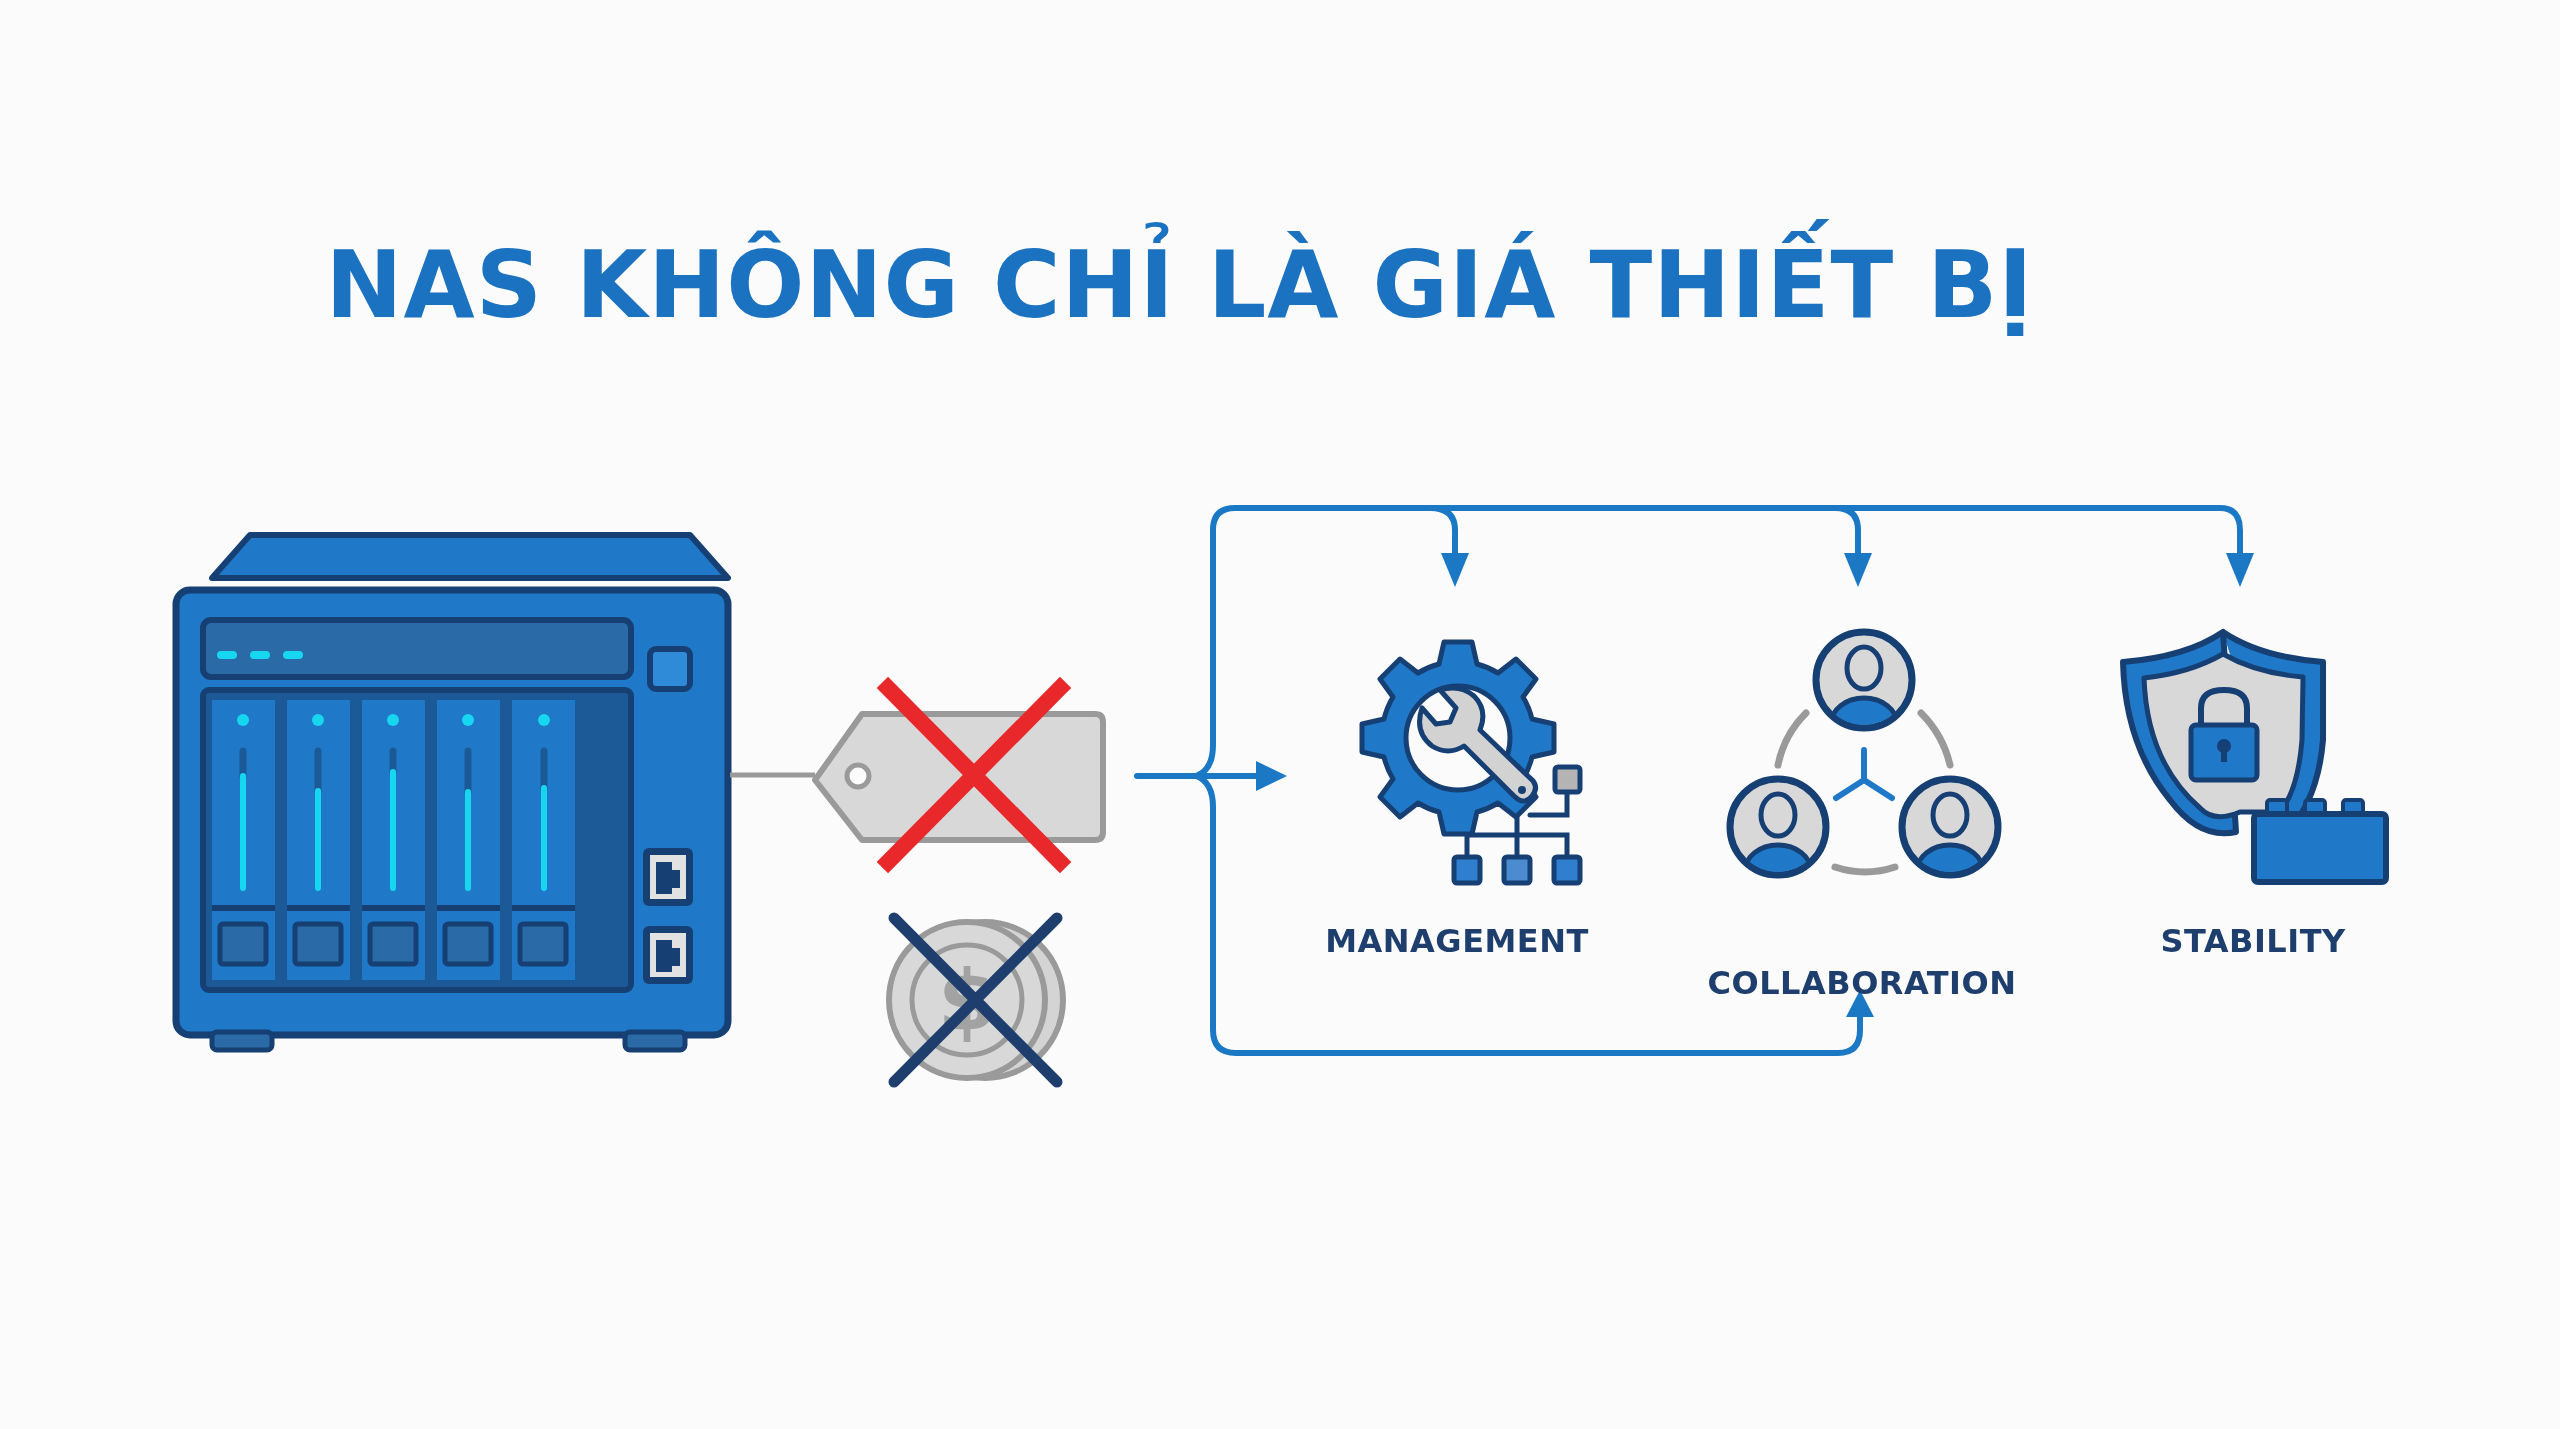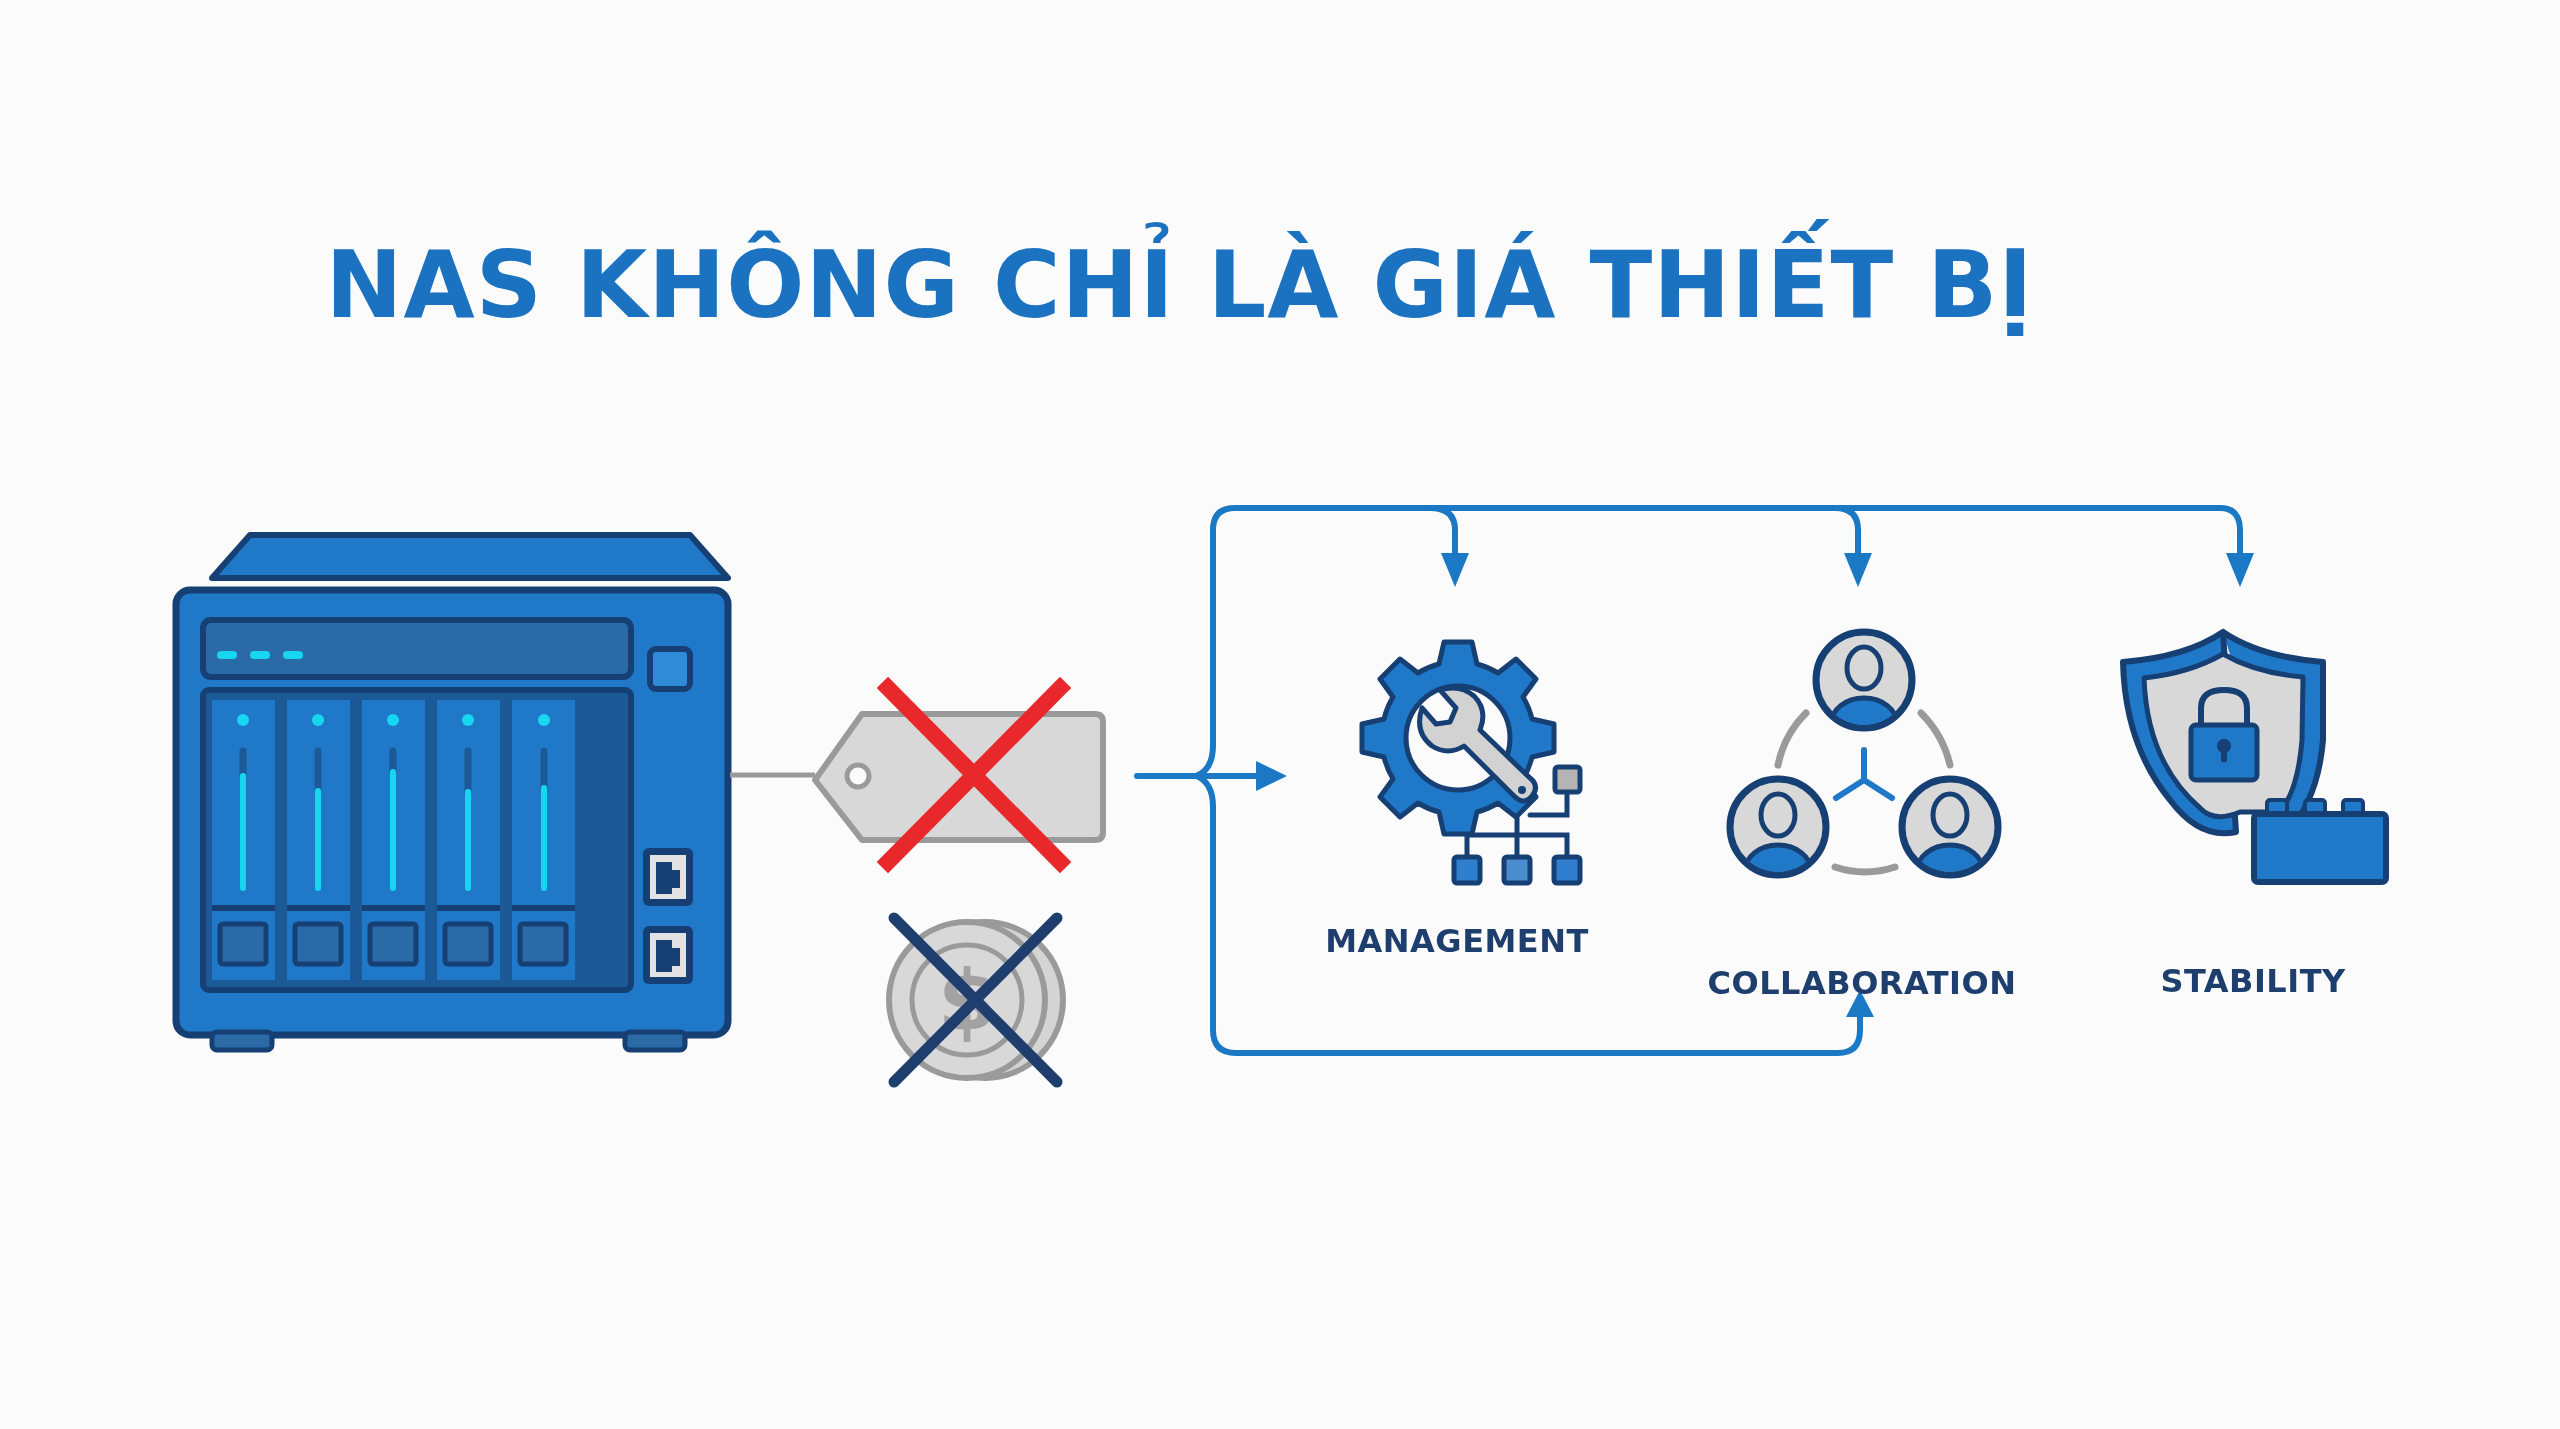--- a/index.html
+++ b/index.html
@@ -227,13 +227,13 @@
 
     <rect x="2267" y="800" width="20" height="16" rx="3" fill="#1f78c8" stroke="#163f74" stroke-width="4"></rect>
     <rect x="2305" y="800" width="20" height="16" rx="3" fill="#1f78c8" stroke="#163f74" stroke-width="4"></rect>
     <rect x="2343" y="800" width="20" height="16" rx="3" fill="#1f78c8" stroke="#163f74" stroke-width="4"></rect>
     <rect x="2254" y="814" width="132" height="68" rx="4" fill="#1f78c8" stroke="#163f74" stroke-width="6"></rect>
   </g>
 </svg>
 
 <div class="label" style="left:1457px;">MANAGEMENT</div>
 <div class="label" style="left:1862px;margin-top:42px;">COLLABORATION</div>
-<div class="label" style="left:2253px;margin-top:40px;">STABILITY</div>
+<div class="label" style="left:2253px;">STABILITY</div>
 
 </body></html>

